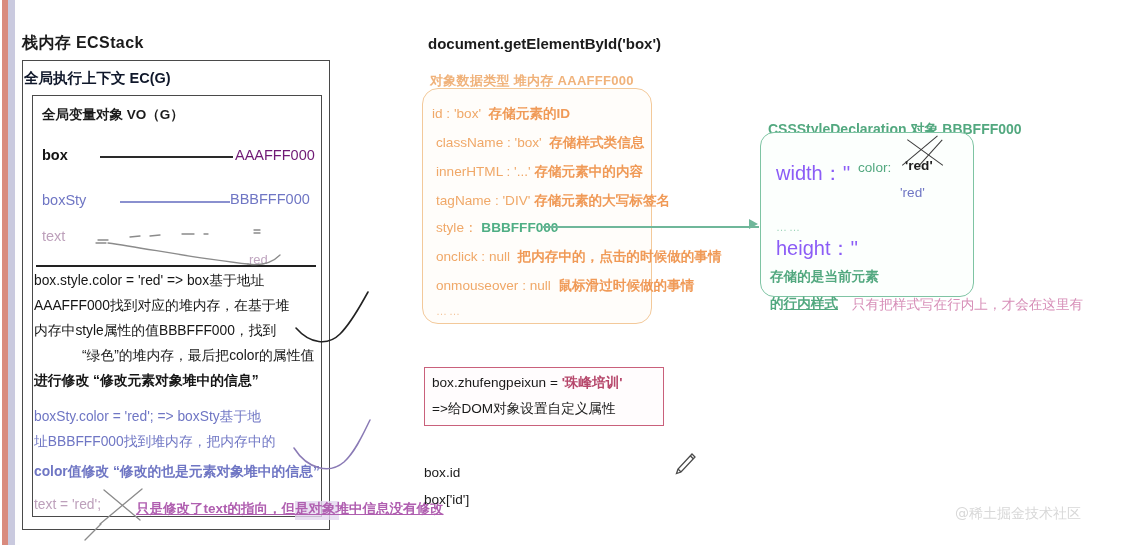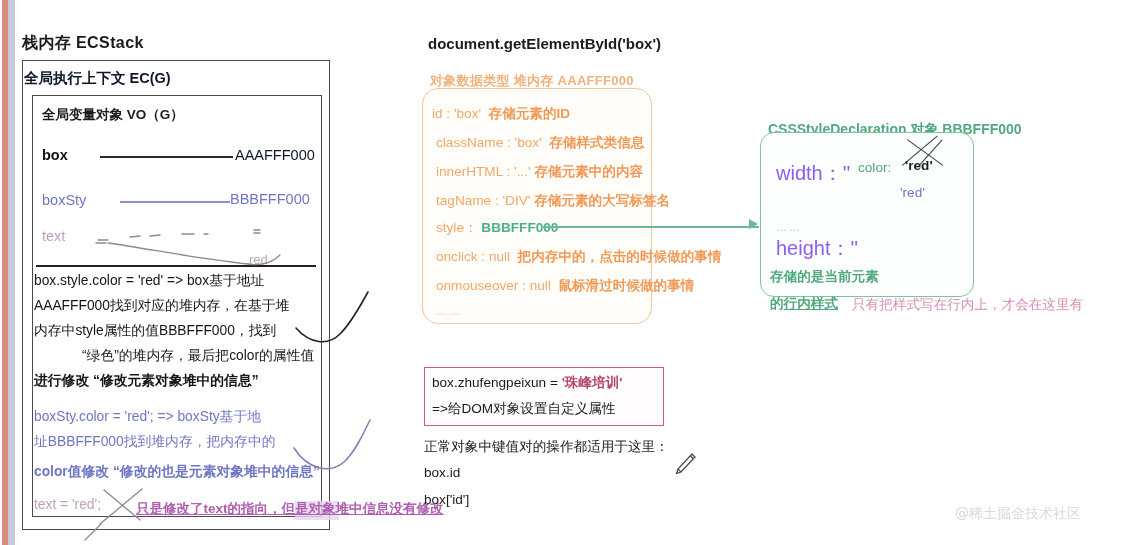--- a/index.html
+++ b/index.html
@@ -24,21 +24,21 @@
   #ec-box{left:22px;top:60px;width:306px;height:468px;border:1.6px solid #4a4a4a;background:#fff;}
   #ec-label{left:24px;top:69px;font-size:14.5px;color:#0f172a;font-weight:600;}
   #vo-box{left:32px;top:95px;width:288px;height:420px;border:1.4px solid #4a4a4a;background:#fff;}
   #vo-label{left:42px;top:106px;font-size:13.5px;color:#1b1b1b;font-weight:600;}
   .vname{position:absolute;font-size:14.5px;}
   .vaddr{position:absolute;font-size:14.5px;}
   .vline{position:absolute;height:1.6px;}
 
   #v-box-name{left:42px;top:147px;color:#141414;font-weight:600;}
   #v-box-line{left:100px;top:156px;width:133px;background:#2a2a2a;}
-  #v-box-addr{left:235px;top:147px;color:#0f172a;font-weight:500;}
+  #v-box-addr{left:235px;top:147px;color:#701a75;font-weight:500;}
 
   #v-sty-name{left:42px;top:192px;color:#6f76c4;font-weight:500;}
   #v-sty-line{left:120px;top:201px;width:110px;background:#8a90cf;height:1.6px;}
   #v-sty-addr{left:230px;top:191px;color:#6f76c4;font-weight:500;}
 
   #v-text-name{left:42px;top:228px;color:#bda0bb;font-weight:500;}
   #v-text-red{left:249px;top:252px;color:#c0a6c0;font-size:13px;}
 
   #vo-rule{left:36px;top:265px;width:280px;height:1.6px;background:#222;}
 
@@ -198,21 +198,20 @@
   <div class="abs" id="g-red2">'red'</div>
 
   <div class="abs" id="g-note1">存储的是当前元素</div>
   <div class="abs" id="g-note2"><span>的</span><span id="g-note2-u">行内样式</span></div>
   <div class="abs" id="pink-note">只有把样式写在行内上，才会在这里有</div>
 
   <div class="abs" id="red-box"></div>
   <div class="abs" id="r1"><span>box.zhufengpeixun = </span><span class="hl">'珠峰培训'</span></div>
   <div class="abs" id="r2">=&gt;给DOM对象设置自定义属性</div>
 
-  <div class="abs" id="m1">正常对象中键值对的操作都适用于这里：</div>
   <div class="abs" id="m2">box.id</div>
   <div class="abs" id="m3">box['id']</div>
 
   <svg id="pencil" viewBox="0 0 26 28">
     <g stroke="#4a4a4a" stroke-width="1.3" fill="none">
       <path d="M20 4 L23 7 L9 22 L4.5 23.5 L6 19 Z"></path>
       <path d="M18.3 5.7 L21.3 8.7"></path>
       <path d="M6 19 L9 22"></path>
     </g>
   </svg>

